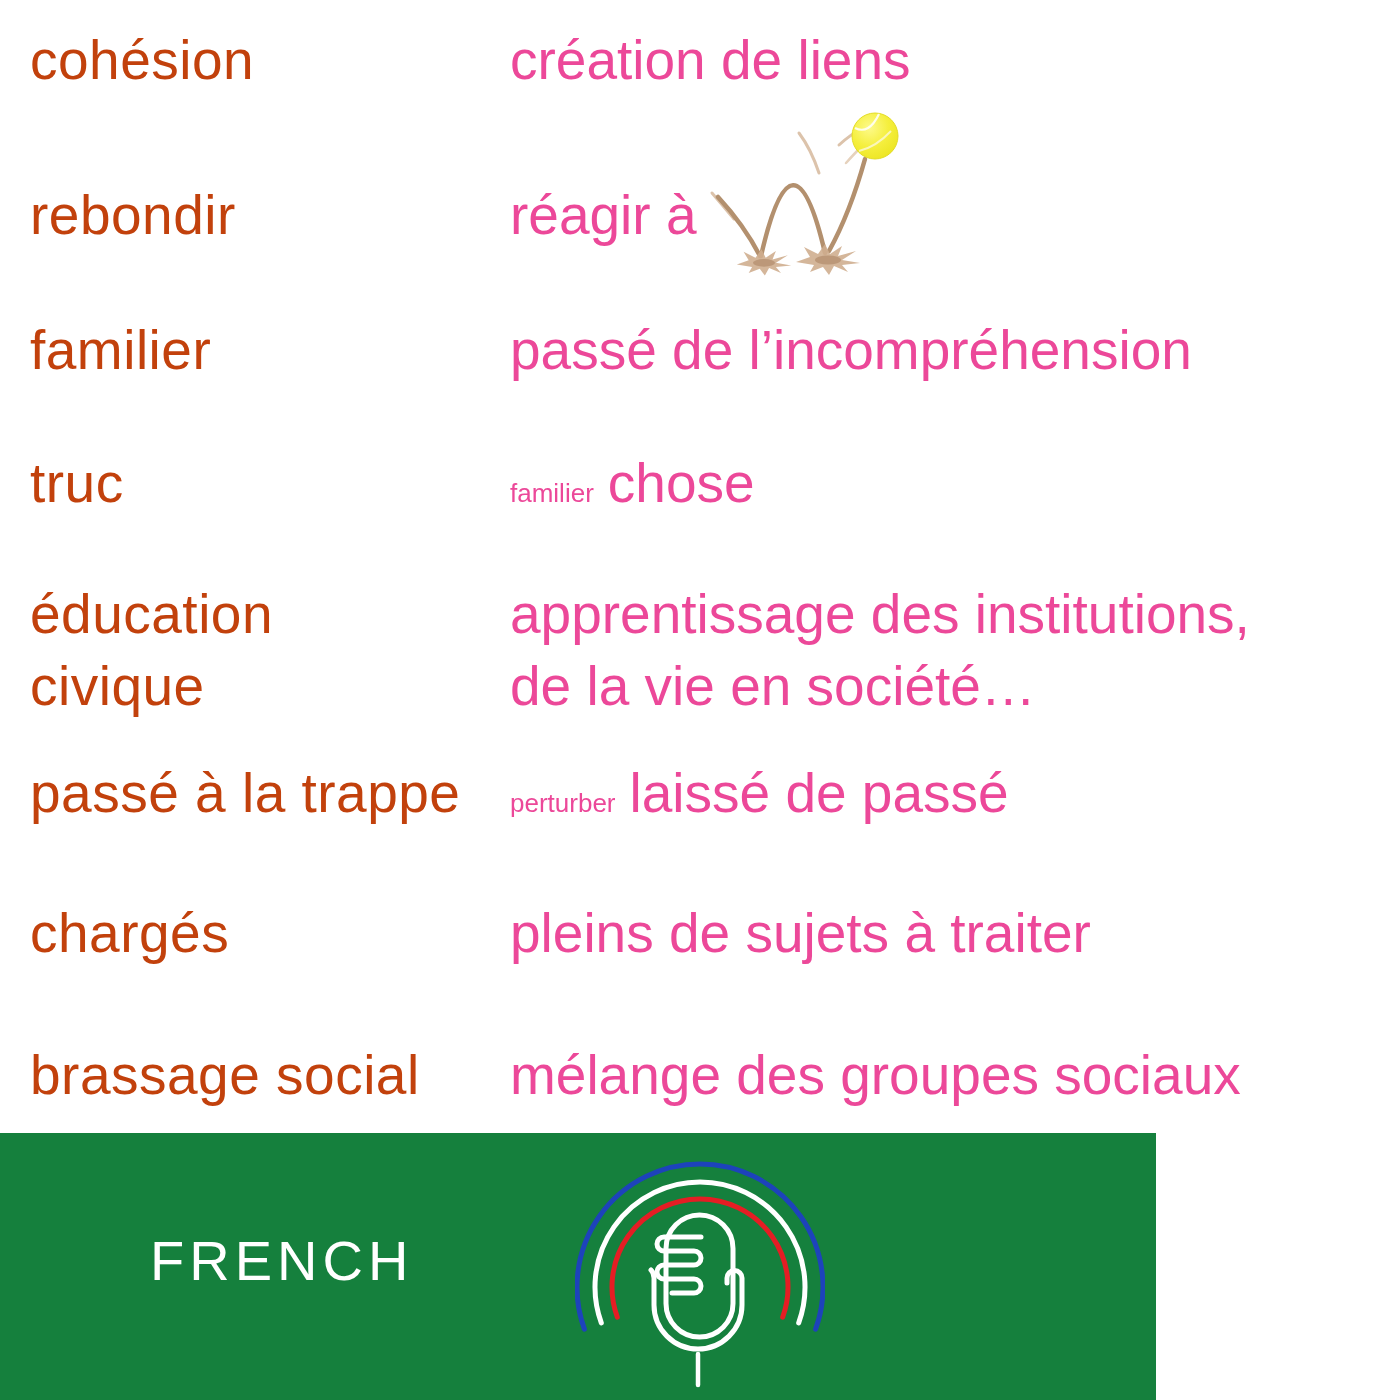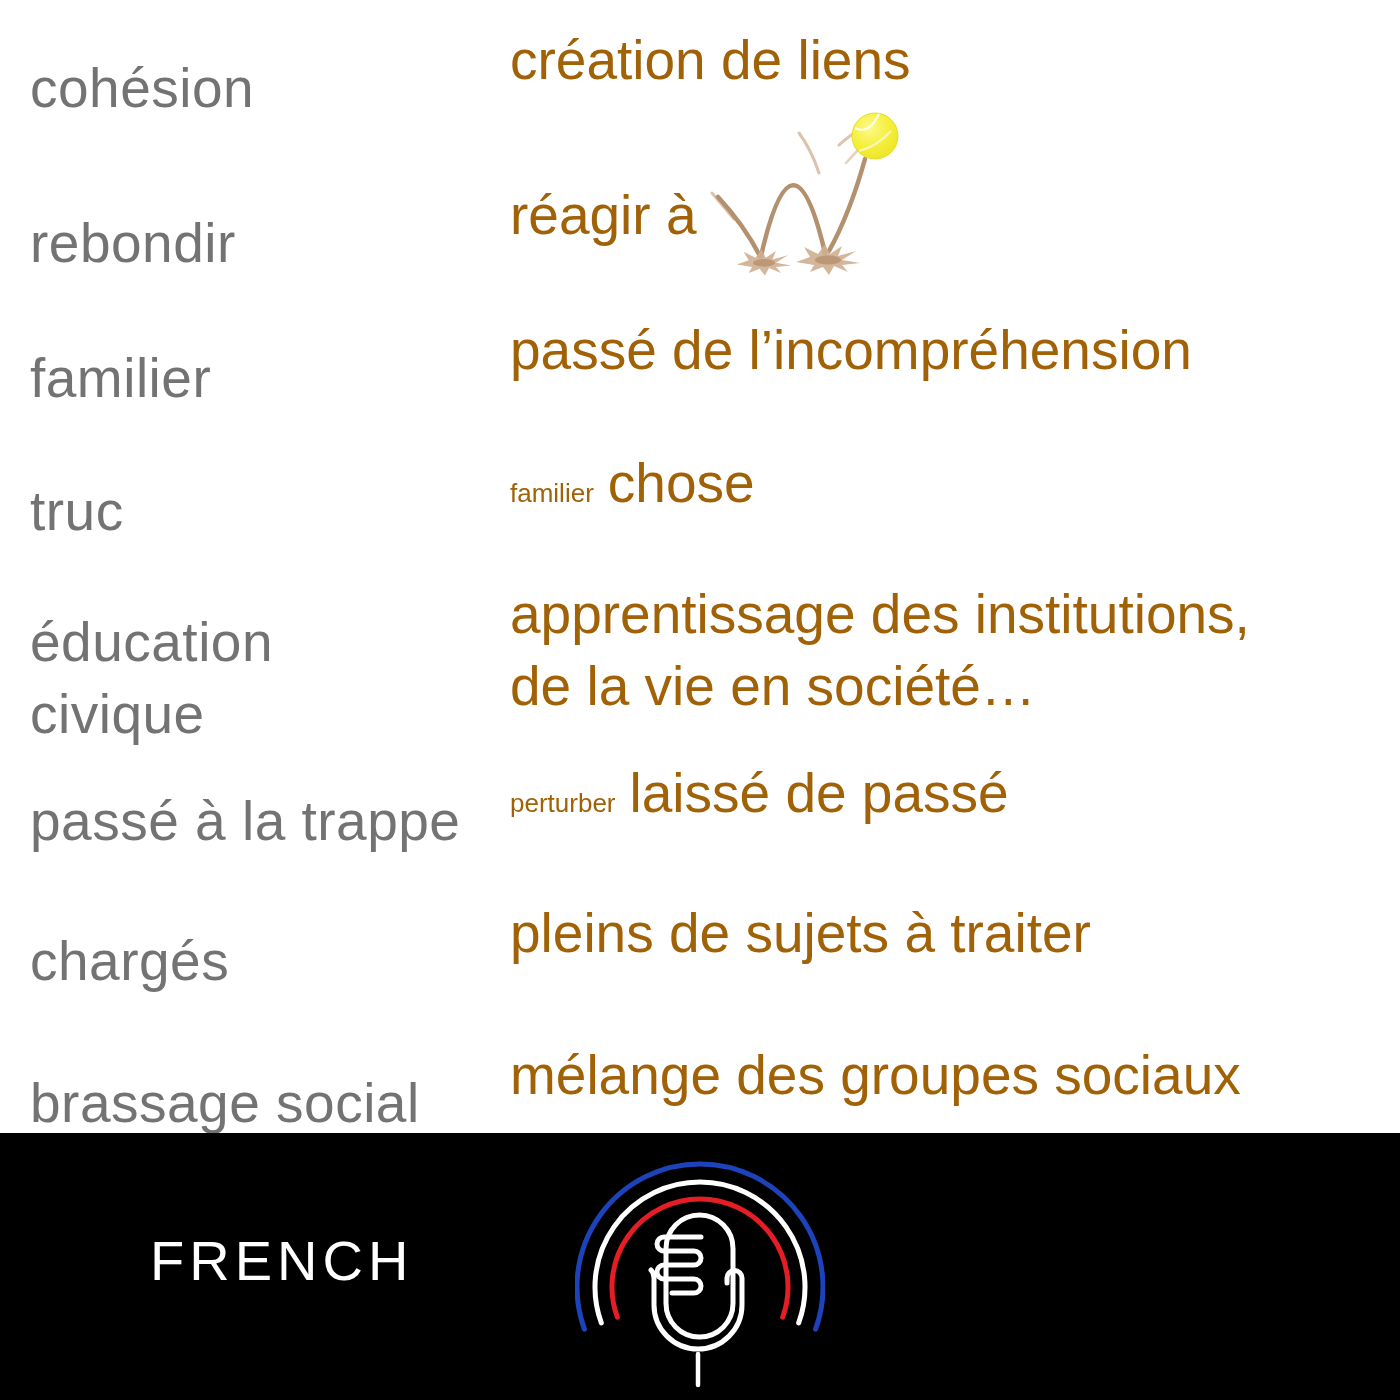--- a/index.html
+++ b/index.html
@@ -7,43 +7,42 @@
     position:relative;
     width:1400px;height:1400px;
     background:#ffffff;
     font-family:"Liberation Sans", sans-serif;
     overflow:hidden;
   }
   .vocab-row{position:absolute;left:0;right:0;height:0;}
   .term{
     position:absolute;left:30px;top:0;
     font-size:55px;line-height:70px;
-    color:#737373;
+    color:#c2410c;
     white-space:pre-line;
     letter-spacing:0.5px;
-    margin-top:28px;
   }
   .definition{
     position:absolute;left:510px;top:0;
     font-size:55px;line-height:70px;
-    color:#a16207;
+    color:#ec4899;
     white-space:pre-line;
   }
   .register-tag{
     font-size:26px;
     margin-right:14px;
   }
   .bounce-illustration{
     position:absolute;left:698px;top:101px;
     width:262px;height:184px;
   }
   .footer{
     position:absolute;left:0;top:1133px;
-    width:1400px;height:267px;
-    background:#000000;
+    width:1156px;height:267px;
+    background:#15803d;
   }
   .brand{
     position:absolute;top:100px;
     color:#ffffff;
     font-size:56px;line-height:1;
     letter-spacing:5px;
     font-weight:400;
   }
   .brand-left{left:150px;}
   .brand-right{right:126px;}

